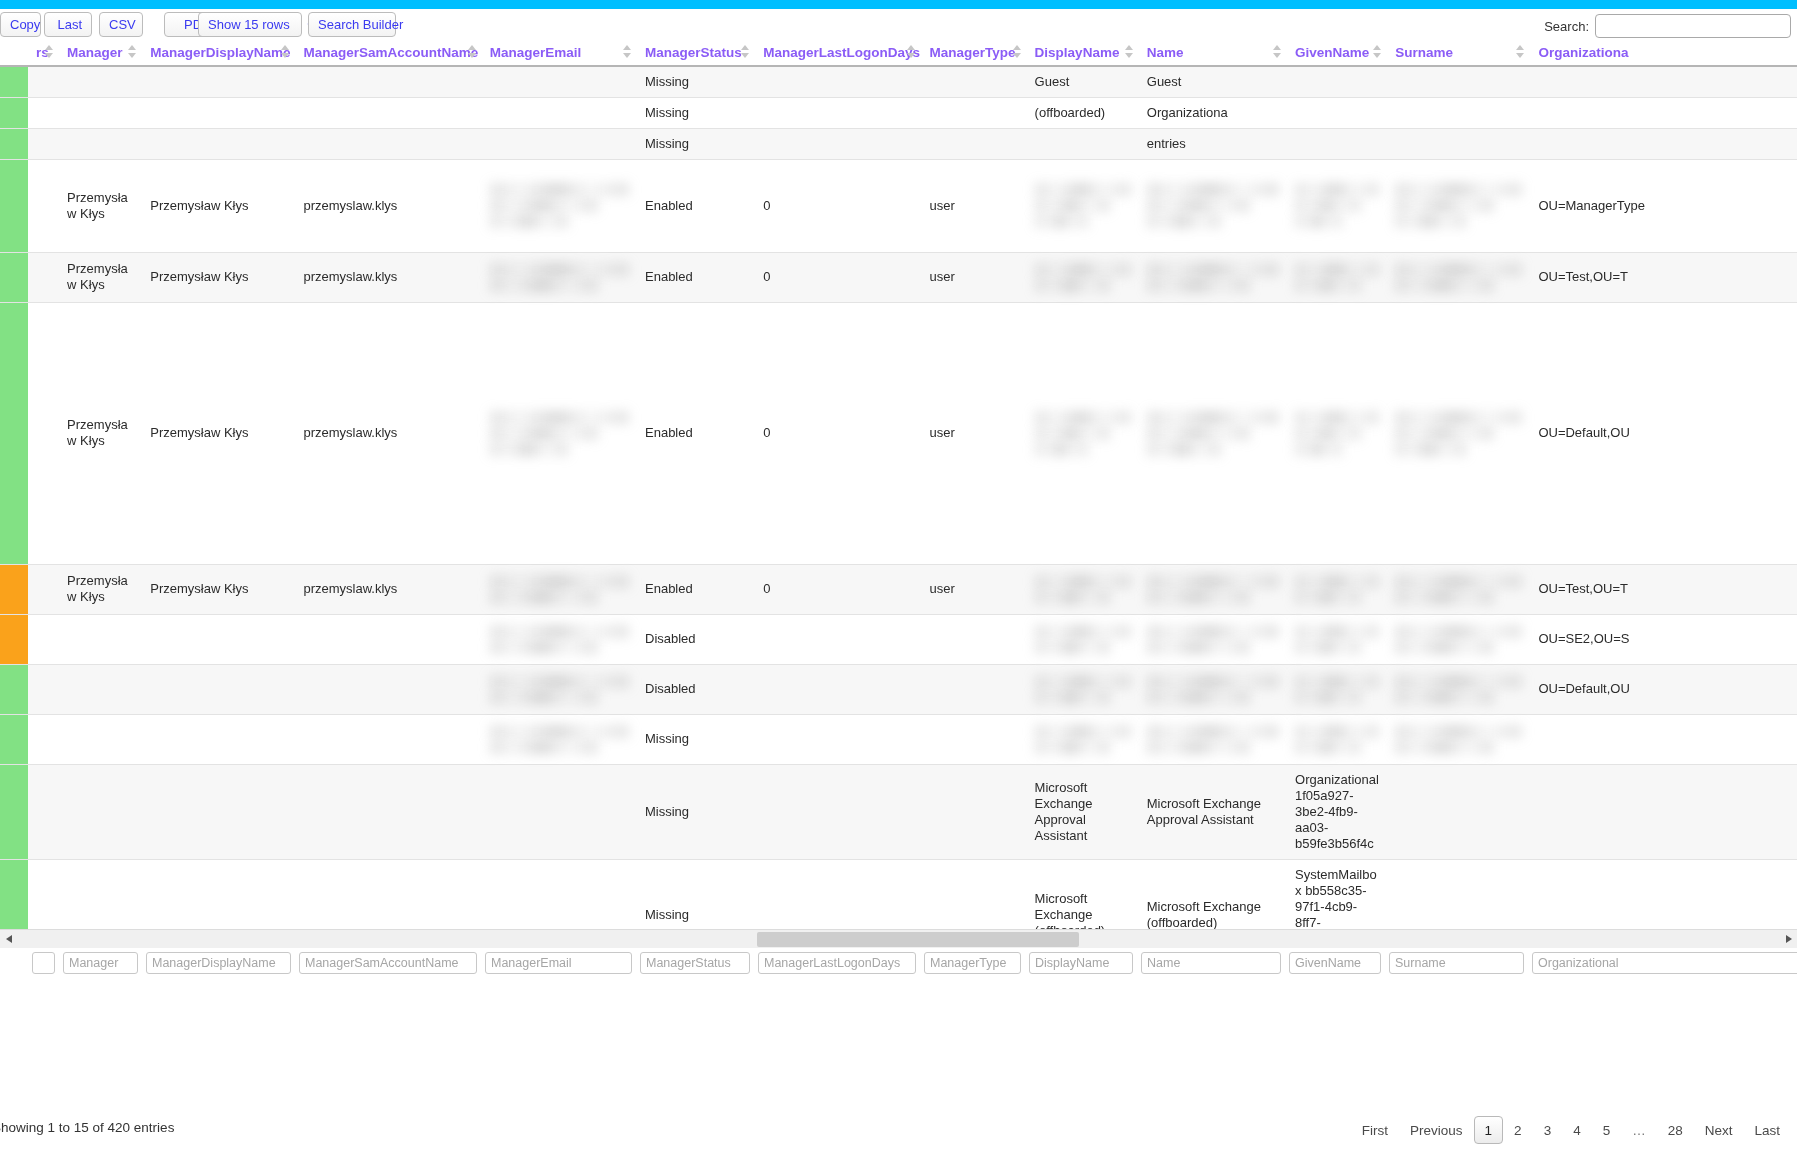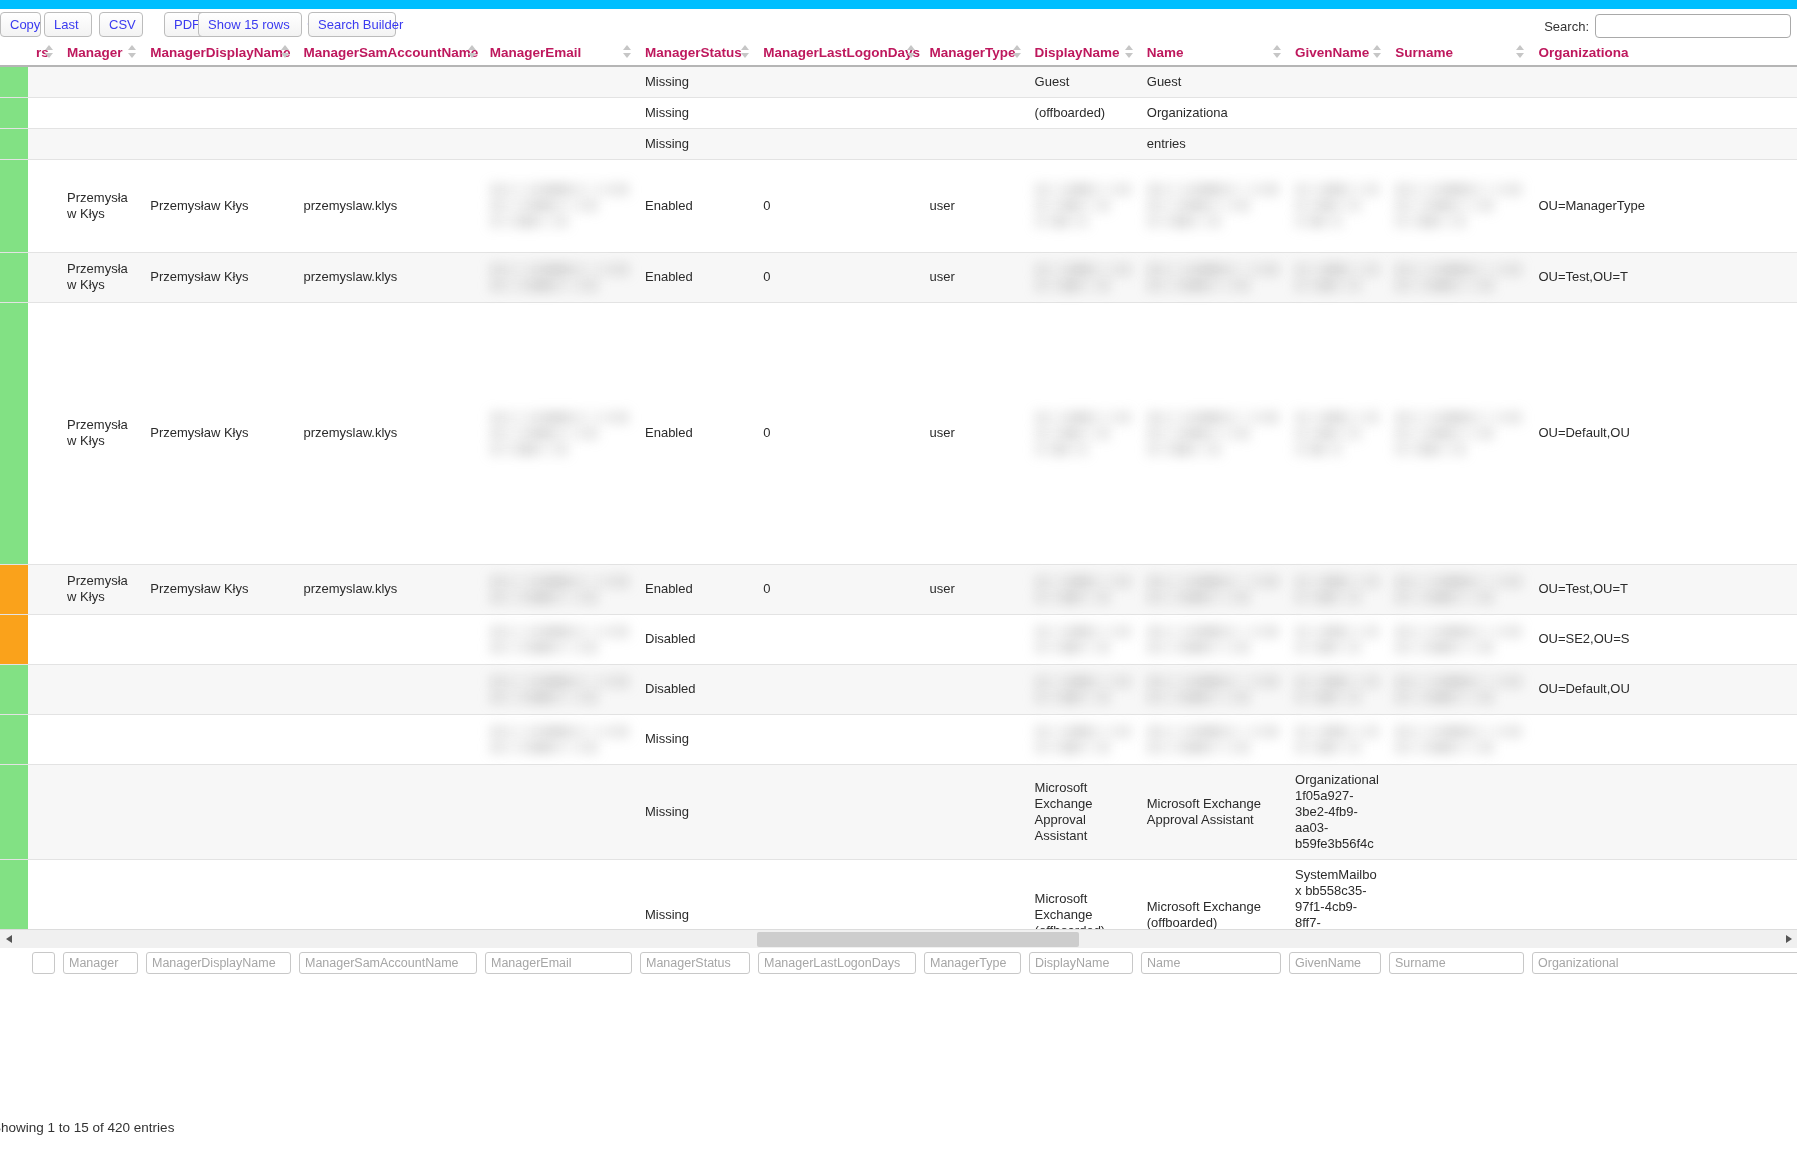--- a/index.html
+++ b/index.html
@@ -29,21 +29,21 @@
   .dt-btn {
     position: absolute; top: 0;
     height: 25px;
     border: 1px solid #bcbcbc;
     border-radius: 4px;
     background: linear-gradient(#ffffff, #f3f3f3);
     color: #3a3af0;
     font-family: "Liberation Sans", sans-serif;
     font-size: 13px;
     line-height: 23px;
-    text-align: left;
+    text-align: right;
     padding: 0 9px;
     cursor: pointer;
     white-space: nowrap;
     user-select: none;
   }
   .dt-btn .caret { margin-left: 16px; font-size: 9px; color: #3a3af0; }
 
   
   .search-wrap {
     position: absolute; top: 12px; right: 6px;
@@ -74,21 +74,21 @@
     margin-left: -9px;
   }
   table.dt thead th {
     position: relative;
     height: 26px;
     padding: 3px 8px 5px 8px;
     text-align: left;
     vertical-align: bottom;
     font-size: 13.5px;
     font-weight: bold;
-    color: #be185d;
+    color: #8b5cf6;
     background: #ffffff;
     border-bottom: 2px solid #b5b5b5;
     white-space: nowrap;
     cursor: pointer;
     user-select: none;
   }
   th .sort-arrows {
     position: absolute; right: 5px; bottom: 5px;
     width: 9px; height: 15px;
   }
@@ -643,15 +643,28 @@
       <div class="fcell" style="left: 929px; width: 105px;"><input class="filter-input" type="text" placeholder="ManagerType" style=""></div>
       <div class="fcell" style="left: 1034px; width: 112px;"><input class="filter-input" type="text" placeholder="DisplayName" style=""></div>
       <div class="fcell" style="left: 1146px; width: 148px;"><input class="filter-input" type="text" placeholder="Name" style=""></div>
       <div class="fcell" style="left: 1294px; width: 100px;"><input class="filter-input" type="text" placeholder="GivenName" style=""></div>
       <div class="fcell" style="left: 1394px; width: 143px;"><input class="filter-input" type="text" placeholder="Surname" style=""></div>
       <div class="fcell" style="left: 1537px; width: 320px;"><input class="filter-input" type="text" placeholder="Organizational" style=""></div>
     </div>
 
   <div class="footer">
     <div class="dt-info">Showing 1 to 15 of 420 entries</div>
+    <div class="pager">
+        <div class="pg">First</div>
+        <div class="pg">Previous</div>
+        <div class="pg active">1</div>
+        <div class="pg">2</div>
+        <div class="pg">3</div>
+        <div class="pg">4</div>
+        <div class="pg">5</div>
+        <div class="pg ellipsis">…</div>
+        <div class="pg">28</div>
+        <div class="pg">Next</div>
+        <div class="pg">Last</div>
+      </div>
   </div>
 
 </div>
 
 </body></html>

